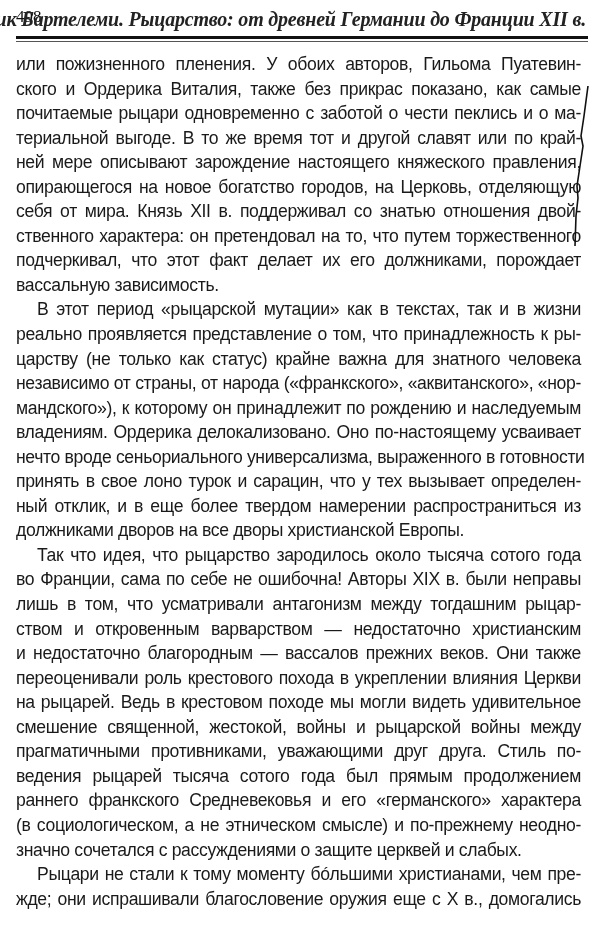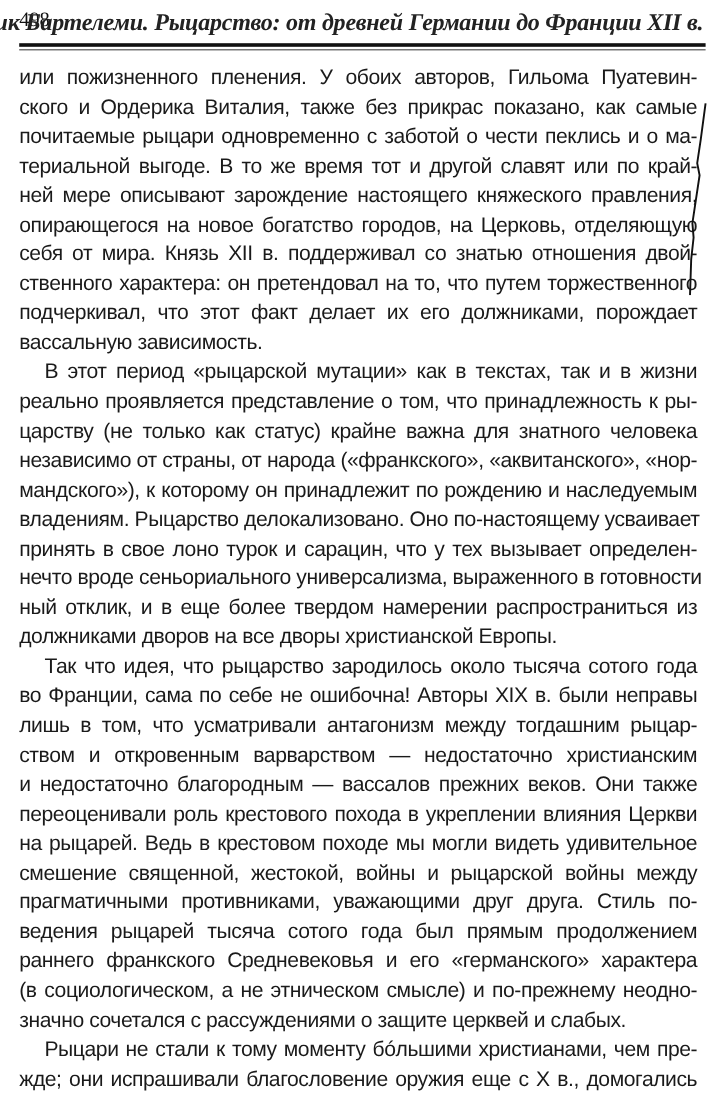--- a/index.html
+++ b/index.html
@@ -41,23 +41,23 @@
       <span class="line">подчеркивал, что этот факт делает их его должниками, порождает</span>
       <span class="line last">вассальную зависимость.</span>
     </div>
 
     <div>
       <span class="line indent">В этот период «рыцарской мутации» как в  текстах, так и в  жизни</span>
       <span class="line">реально проявляется представление о том, что принадлежность к ры-</span>
       <span class="line">царству (не только как статус) крайне важна для знатного человека</span>
       <span class="line">независимо от страны, от народа («франкского», «аквитанского», «нор-</span>
       <span class="line">мандского»), к которому он принадлежит по рождению и наследуемым</span>
-      <span class="line">владениям. Рыцарство делокализовано. Оно по-настоящему усваивает</span>
+      <span class="line">владениям. Ордерика делокализовано. Оно по-настоящему усваивает</span>
+      <span class="line">нечто вроде сеньориального универсализма, выраженного в  готовности</span>
       <span class="line">принять в  свое лоно турок и сарацин, что у тех вызывает определен-</span>
-      <span class="line">нечто вроде сеньориального универсализма, выраженного в  готовности</span>
       <span class="line">ный отклик, и в  еще более твердом  намерении распространиться из</span>
       <span class="line last">должниками дворов  на все дворы  христианской Европы.</span>
     </div>
 
     <div>
       <span class="line indent">Так что идея, что рыцарство зародилось около тысяча сотого года</span>
       <span class="line">во Франции, сама по себе не ошибочна! Авторы XIX в. были неправы</span>
       <span class="line">лишь в  том, что усматривали антагонизм между тогдашним рыцар-</span>
       <span class="line">ством  и  откровенным  варварством  —  недостаточно христианским</span>
       <span class="line">и недостаточно благородным  —  вассалов  прежних веков. Они также</span>

